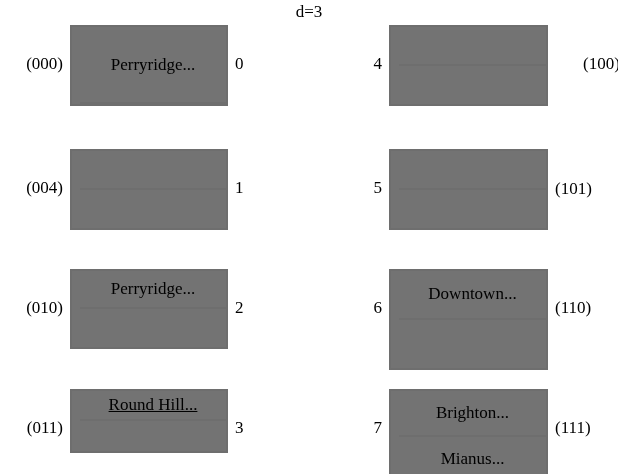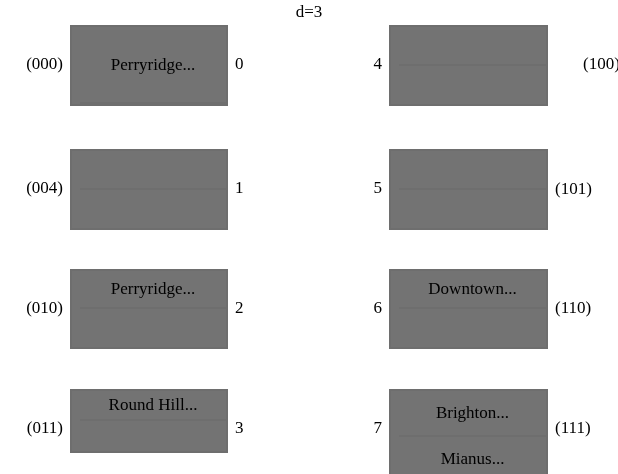--- a/index.html
+++ b/index.html
@@ -126,30 +126,30 @@
     <div class="side-label left" style="top:30px;margin-left:16px;">(010)</div>
     <div class="bucket-box" style="width:158px; height:80px;">
       <div class="slot top">Perryridge...</div>
       <div class="slot"></div>
     </div>
     <div class="side-label right" style="top:30px;">2</div>
   </div>
 
   <div class="bucket-wrap" style="left:389px; top:269px; width:159px; height:80px;">
     <div class="side-label left" style="top:30px;">6</div>
-    <div class="bucket-box" style="width:159px; height:80px;font-family:Liberation Serif, serif;">
+    <div class="bucket-box" style="width:159px; height:101px;font-family:Liberation Serif, serif;">
       <div class="slot top">Downtown...</div>
       <div class="slot"></div>
     </div>
     <div class="side-label right" style="top:30px;">(110)</div>
   </div>
 
   <div class="bucket-wrap" style="left:70px; top:389px; width:158px; height:80px;">
     <div class="side-label left" style="top:30px;">(011)</div>
-    <div class="bucket-box" style="width:158px; height:64px;">
+    <div class="bucket-box" style="width:158px; height:64px;text-decoration:underline;">
       <div class="slot top">Round Hill...</div>
       <div class="slot"></div>
     </div>
     <div class="side-label right" style="top:30px;">3</div>
   </div>
 
   <div class="bucket-wrap" style="left:389px; top:389px; width:159px; height:80px;">
     <div class="side-label left" style="top:30px;">7</div>
     <div class="bucket-box" style="width:159px; height:95px;">
       <div class="slot top">Brighton...</div>

